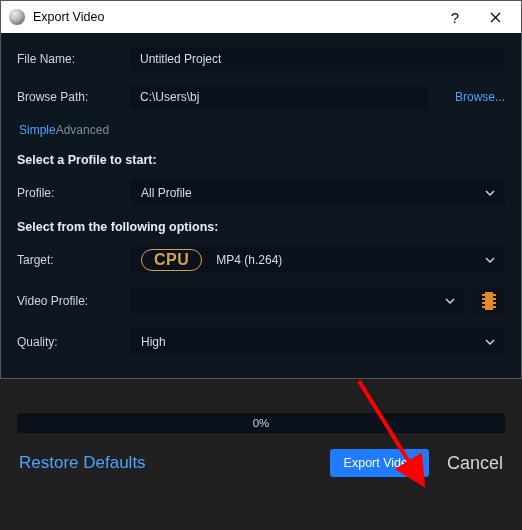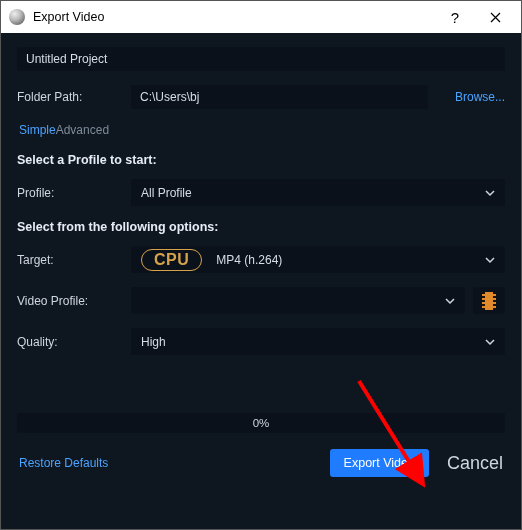--- a/index.html
+++ b/index.html
@@ -1,17 +1,17 @@
 <!DOCTYPE html>
 <html><head>
 <meta charset="utf-8">
 <style>
   * { box-sizing: border-box; margin: 0; padding: 0; font-family: -apple-system, "Segoe UI", Arial, sans-serif; }
   body { background: #202020; width: 522px; height: 530px; overflow: hidden; position: relative; }
-  .dialog { background: #0e1620; width: 522px; height: 530px; border: 1px solid #555; position: relative; }
+  .dialog { background: #0e1620; width: 522px; height: 379px; border: 1px solid #555; position: relative; }
   .titlebar { background: #ffffff; height: 32px; display: flex; align-items: center; padding: 0 6px 0 8px; color: #000; }
   .titlebar .app-icon { width: 16px; height: 16px; border-radius: 50%; background: radial-gradient(circle at 35% 30%, #eee 0%, #bbb 40%, #444 100%); margin-right: 8px; }
   .titlebar .title { font-size: 12.5px; flex: 0 0 auto; font-weight: 400; }
   .titlebar .spacer { flex: 1; }
   .titlebar .win-btn { width: 40px; height: 32px; display: flex; align-items: center; justify-content: center; font-size: 15px; color: #000; }
   .titlebar .help  { font-size: 15px; font-weight: 500; }
   .titlebar .close svg { width: 11px; height: 11px; }
 
   .body { padding: 14px 16px 12px 16px; color: #d6dde5; font-size: 12px; }
 
@@ -39,21 +39,21 @@
   .film-strip { width: 14px; height: 18px; background: #e08a2c; position: relative; }
   .film-strip::before, .film-strip::after { content: ""; position: absolute; top: 0; bottom: 0; width: 3px; background: repeating-linear-gradient(to bottom, #1a120a 0 2px, #e08a2c 2px 4px); }
   .film-strip::before { left: 0; }
   .film-strip::after  { right: 0; }
 
   .gap { height: 44px; }
 
   .progress { background: #0a111a; height: 20px; border-radius: 2px; display: flex; align-items: center; justify-content: center; font-size: 11.5px; color: #cfd6df; margin: 0 0 16px 0; }
 
   .footer { display: flex; align-items: center; padding: 0 2px; }
-  .restore { color: #4aa3ff; font-size: 12px; }
+  .restore { color: #4aa3ff; font-size: 17px; }
   .footer .spacer { flex: 1; }
   .export-btn { background: #1f7cff; color: #fff; font-size: 12.5px; padding: 7px 14px; border-radius: 3px; border: none; }
   .cancel { color: #cfd6df; font-size: 18px; margin-left: 18px; }
 
   
   .arrow-overlay { position: absolute; pointer-events: none; left: 0; top: 0; }
 </style>
 </head>
 <body>
 
@@ -67,27 +67,28 @@
     <div class="win-btn close">
       <svg viewBox="0 0 11 11">
           <path d="M1 1 L10 10 M10 1 L1 10" stroke="#000" stroke-width="1.2"></path>
         </svg>
     </div>
   </div>
 
   <div class="body">
 
     <div class="row">
+      <div class="label">File Name:</div>
       <div class="field">
         <span>Untitled Project</span>
       </div>
     </div>
 
     <div class="row">
-      <div class="label">Folder Path:</div>
+      <div class="label">Browse Path:</div>
       <div class="field">
         <span>C:\Users\bj</span>
       </div>
       <div class="link-browse">Browse...</div>
     </div>
 
     <div class="tabs">
       <div class="tab active">Simple</div>
       <div class="tab">Advanced</div>
     </div>

